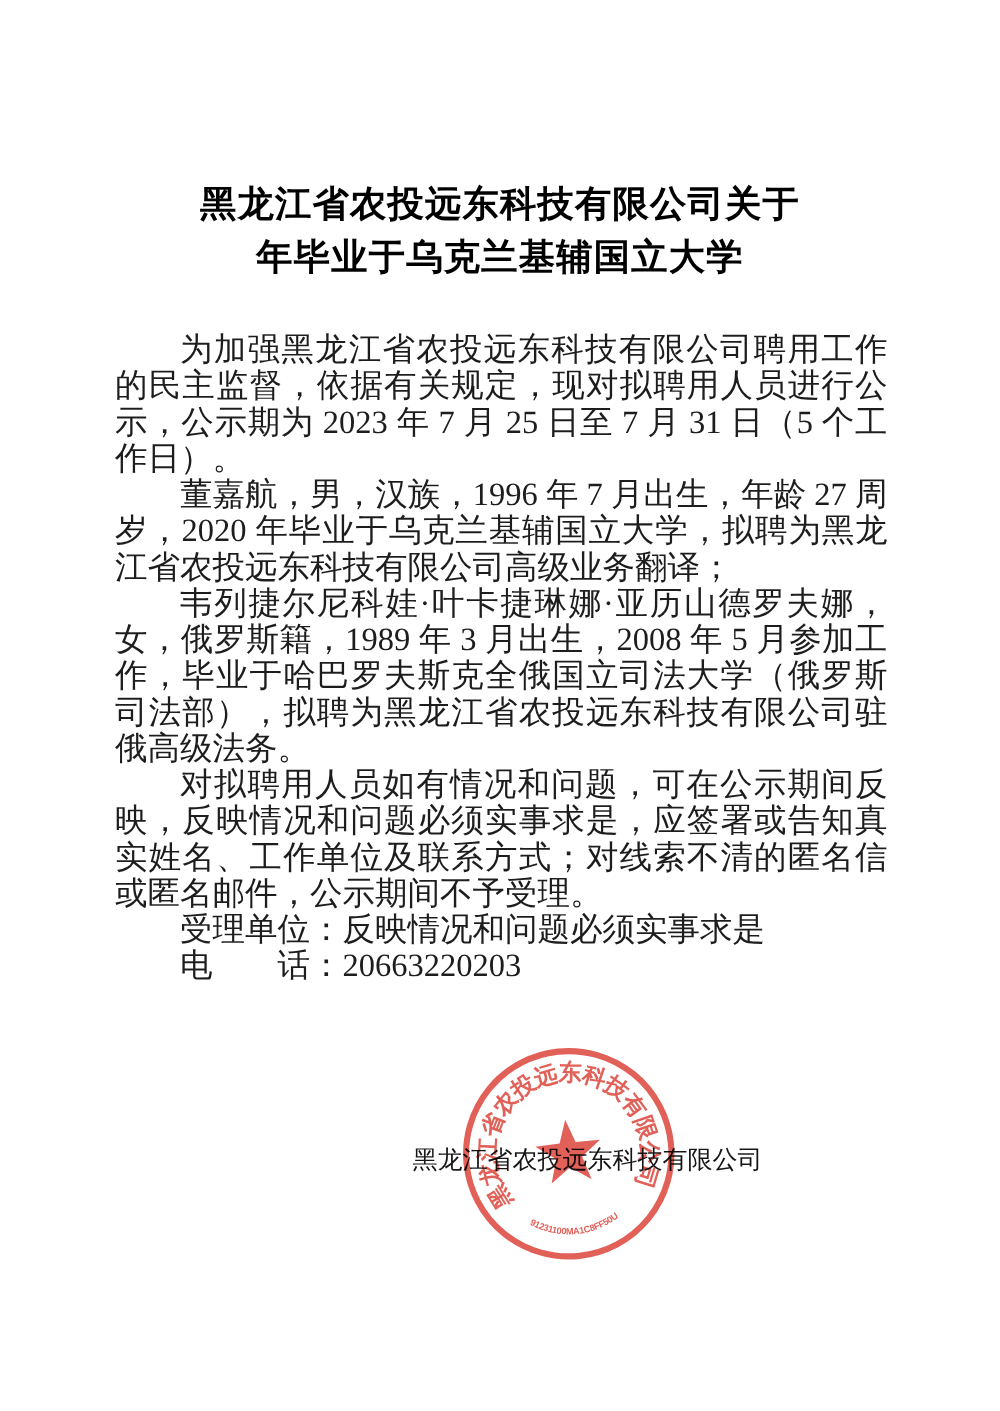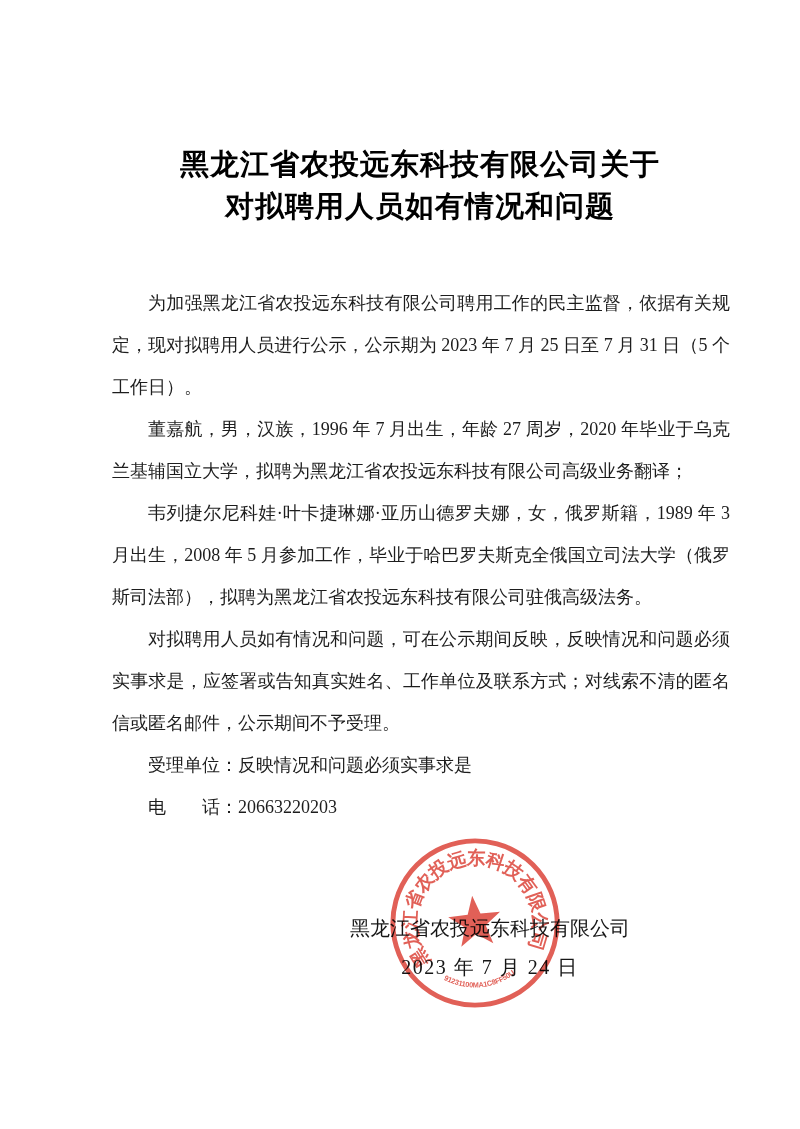--- a/index.html
+++ b/index.html
@@ -3,37 +3,36 @@
 <meta charset="utf-8">
 <style>
   html,body { margin:0; padding:0; background:#ffffff; }
   .page {
     position:relative;
     width:724px; height:1129px;
     background:#ffffff;
     font-family:"Liberation Serif", serif;
     color:#1d1d1d;
     overflow:hidden;
-    margin-left:20px;
   }
   .doc-title {
     position:absolute;
     top:143px; left:0; width:800px;
     text-align:center;
     font-weight:700;
     font-size:29px;
     line-height:42px;
     color:#000000;
     letter-spacing:1px;
   }
   .body-text {
     position:absolute;
-    top:282px; left:92px; width:618px;
-    font-size:18px;
-    line-height:42px;
+    top:265px; left:92px; width:618px;
+    font-size:26px;
+    line-height:29px;
     text-align:justify;
     text-align-last:left;
   }
   .body-text p { margin:0; text-indent:2em; }
   .contact-line { margin:0; text-indent:2em; }
   .signature {
     position:absolute;
     top:915px; left:140px; width:660px;
     text-align:center;
     font-size:20px;
@@ -63,35 +62,34 @@
     letter-spacing:0.5px;
   }
 </style>
 </head>
 <body>
 
 <div class="page">
 
   <div class="doc-title">
     <div>黑龙江省农投远东科技有限公司关于</div>
-    <div>对拟聘用人员如有情况和问题</div>
+    <div>年毕业于乌克兰基辅国立大学</div>
   </div>
 
   <div class="body-text">
     <p>为加强黑龙江省农投远东科技有限公司聘用工作的民主监督，依据有关规定，现对拟聘用人员进行公示，公示期为 2023 年 7 月 25 日至 7 月 31 日（5 个工作日）。</p>
     <p>董嘉航，男，汉族，1996 年 7 月出生，年龄 27 周岁，2020 年毕业于乌克兰基辅国立大学，拟聘为黑龙江省农投远东科技有限公司高级业务翻译；</p>
     <p>韦列捷尔尼科娃·叶卡捷琳娜·亚历山德罗夫娜，女，俄罗斯籍，1989 年 3 月出生，2008 年 5 月参加工作，毕业于哈巴罗夫斯克全俄国立司法大学（俄罗斯司法部），拟聘为黑龙江省农投远东科技有限公司驻俄高级法务。</p>
     <p>对拟聘用人员如有情况和问题，可在公示期间反映，反映情况和问题必须实事求是，应签署或告知真实姓名、工作单位及联系方式；对线索不清的匿名信或匿名邮件，公示期间不予受理。</p>
     <p class="contact-line">受理单位：反映情况和问题必须实事求是</p>
     <p class="contact-line">电　　话：20663220203</p>
   </div>
 
   <div class="signature">
     <div class="sig-company">黑龙江省农投远东科技有限公司</div>
-    <div class="sig-date">2023 年 7 月 24 日</div>
   </div>
 
   <div class="seal">
     <svg width="176" height="176" viewBox="0 0 180 180">
       <circle cx="90" cy="90" r="84" fill="none" stroke-width="5" stroke="#dd4a40"></circle>
       <path id="sealArcPath" d="M 40.9 124.4 A 60 60 0 1 1 139.1 124.4" fill="none"></path>
       <text class="seal-arc-font" fill="#dd4a40">
         <textPath href="#sealArcPath" textLength="258" lengthAdjust="spacing">黑龙江省农投远东科技有限公司</textPath>
       </text>
       <polygon points="90,62 96.58,80.94 116.63,81.35 100.65,93.46 106.46,112.65 90,101.2 73.54,112.65 79.35,93.46 63.37,81.35 83.42,80.94" fill="#dd4a40"></polygon>

